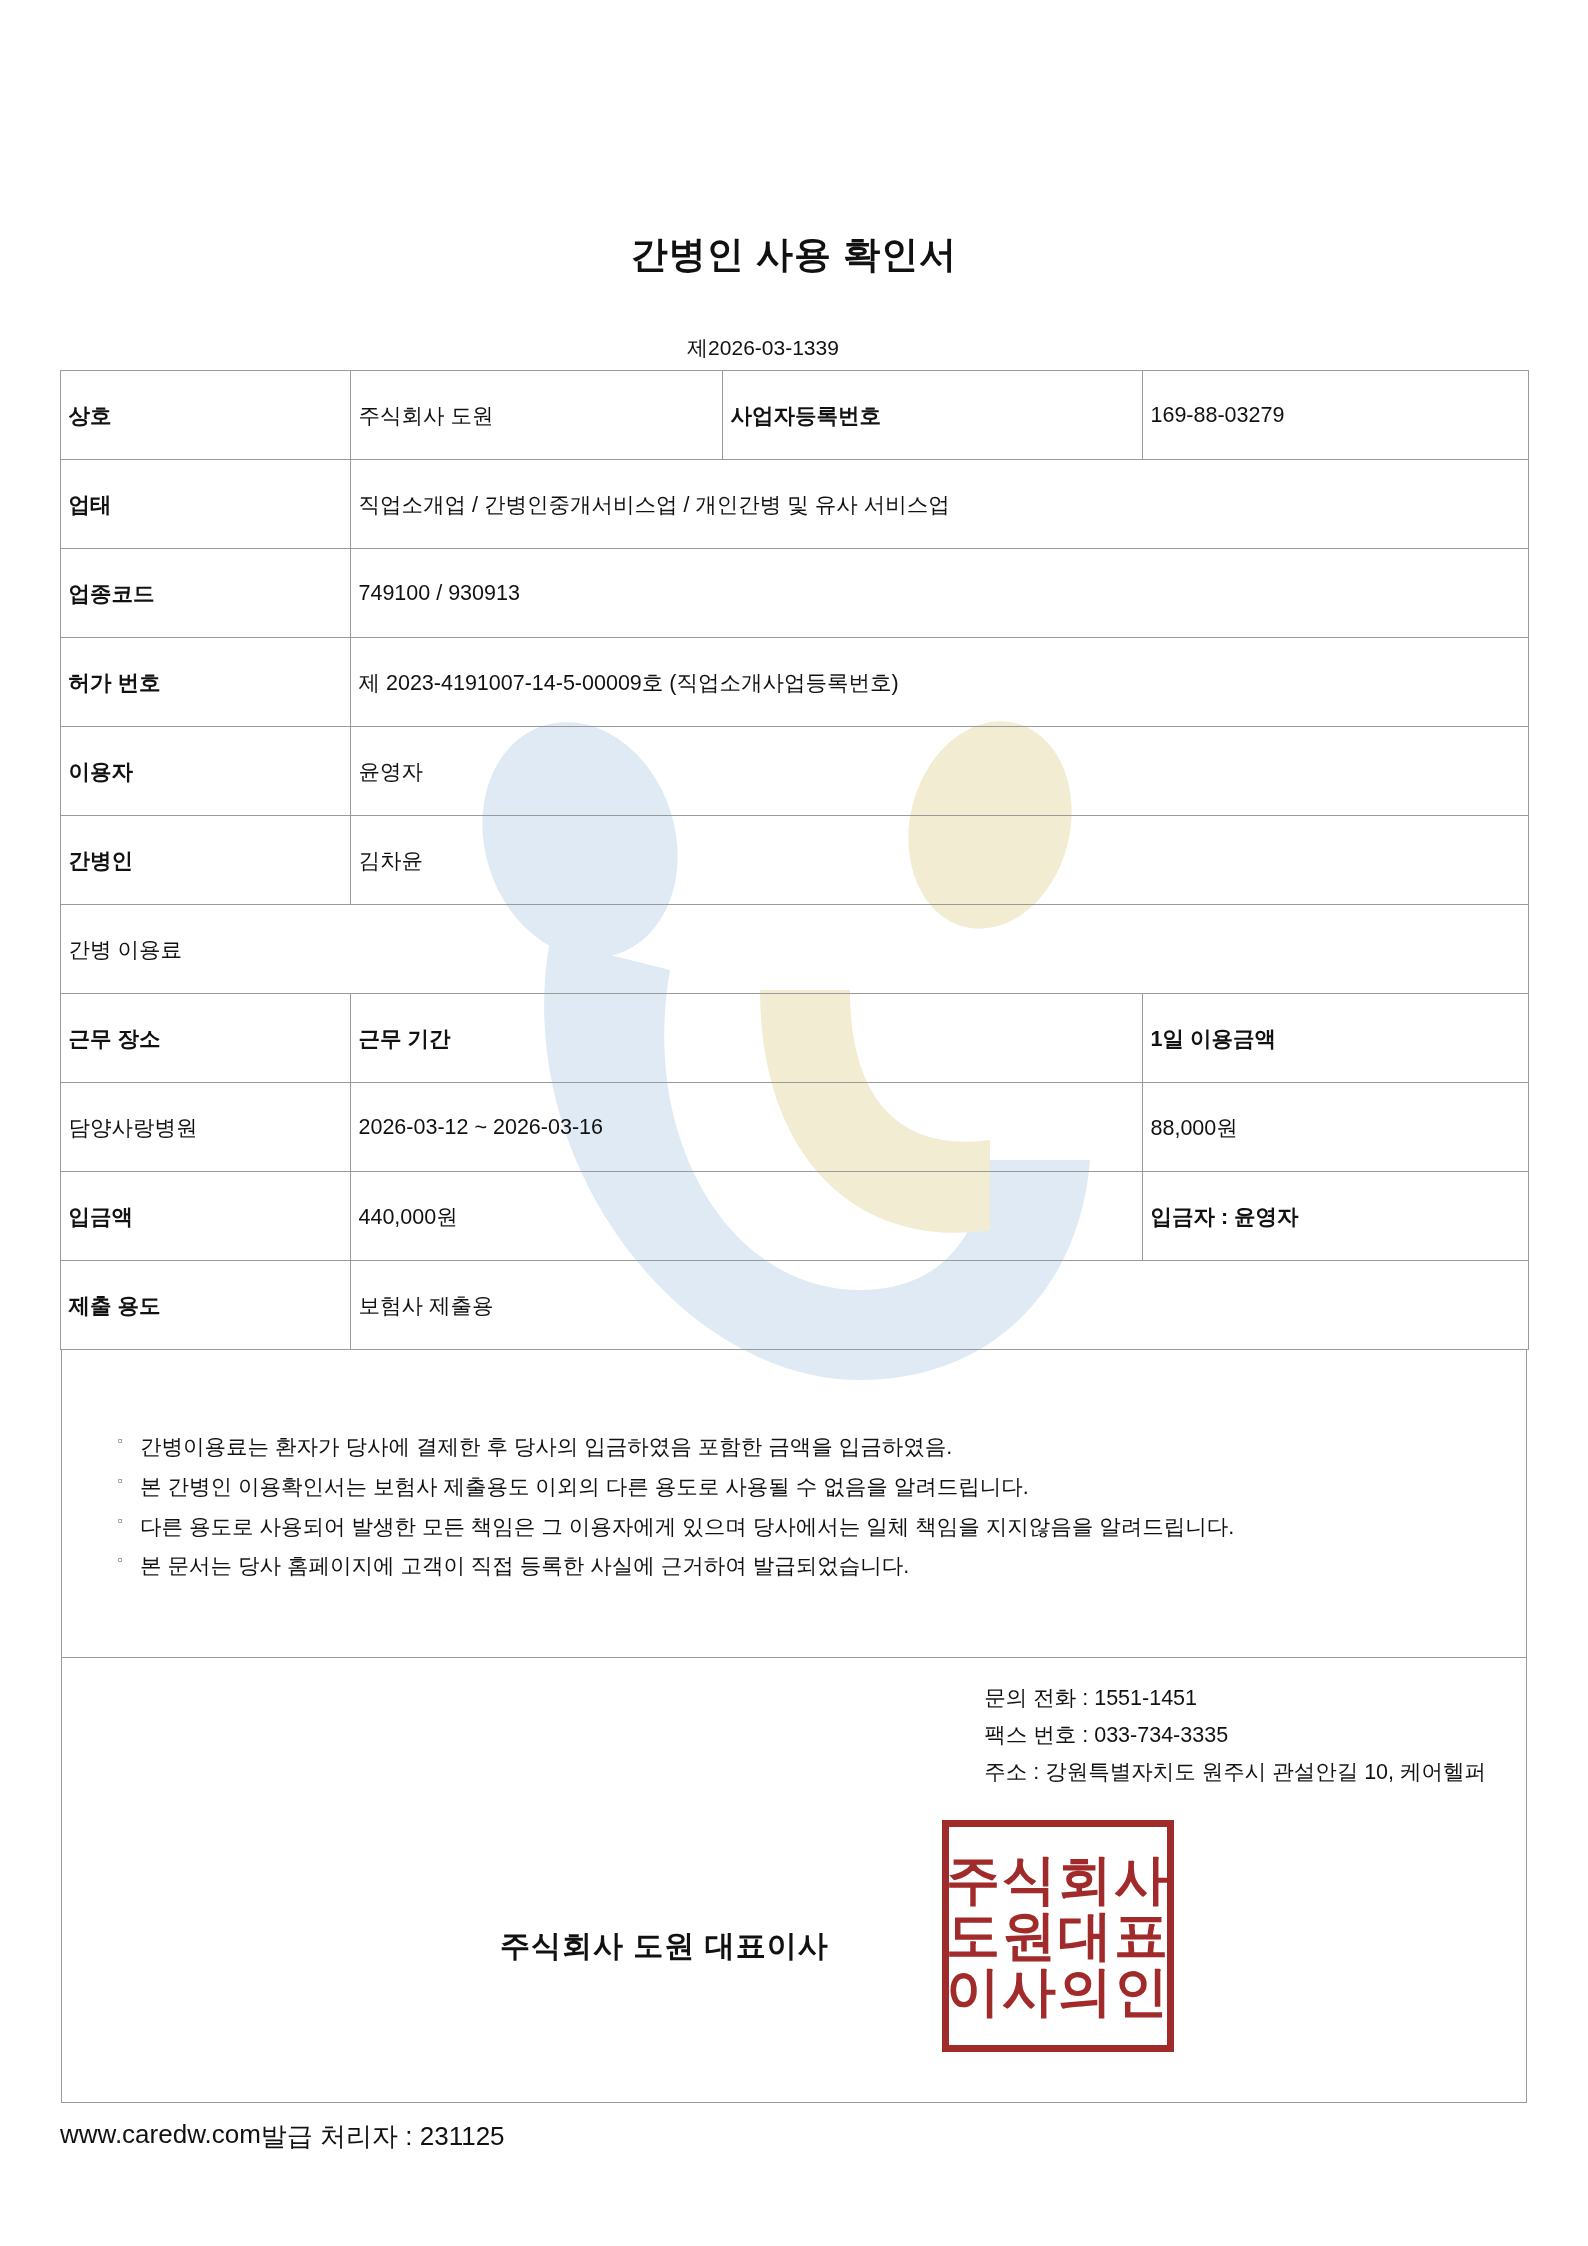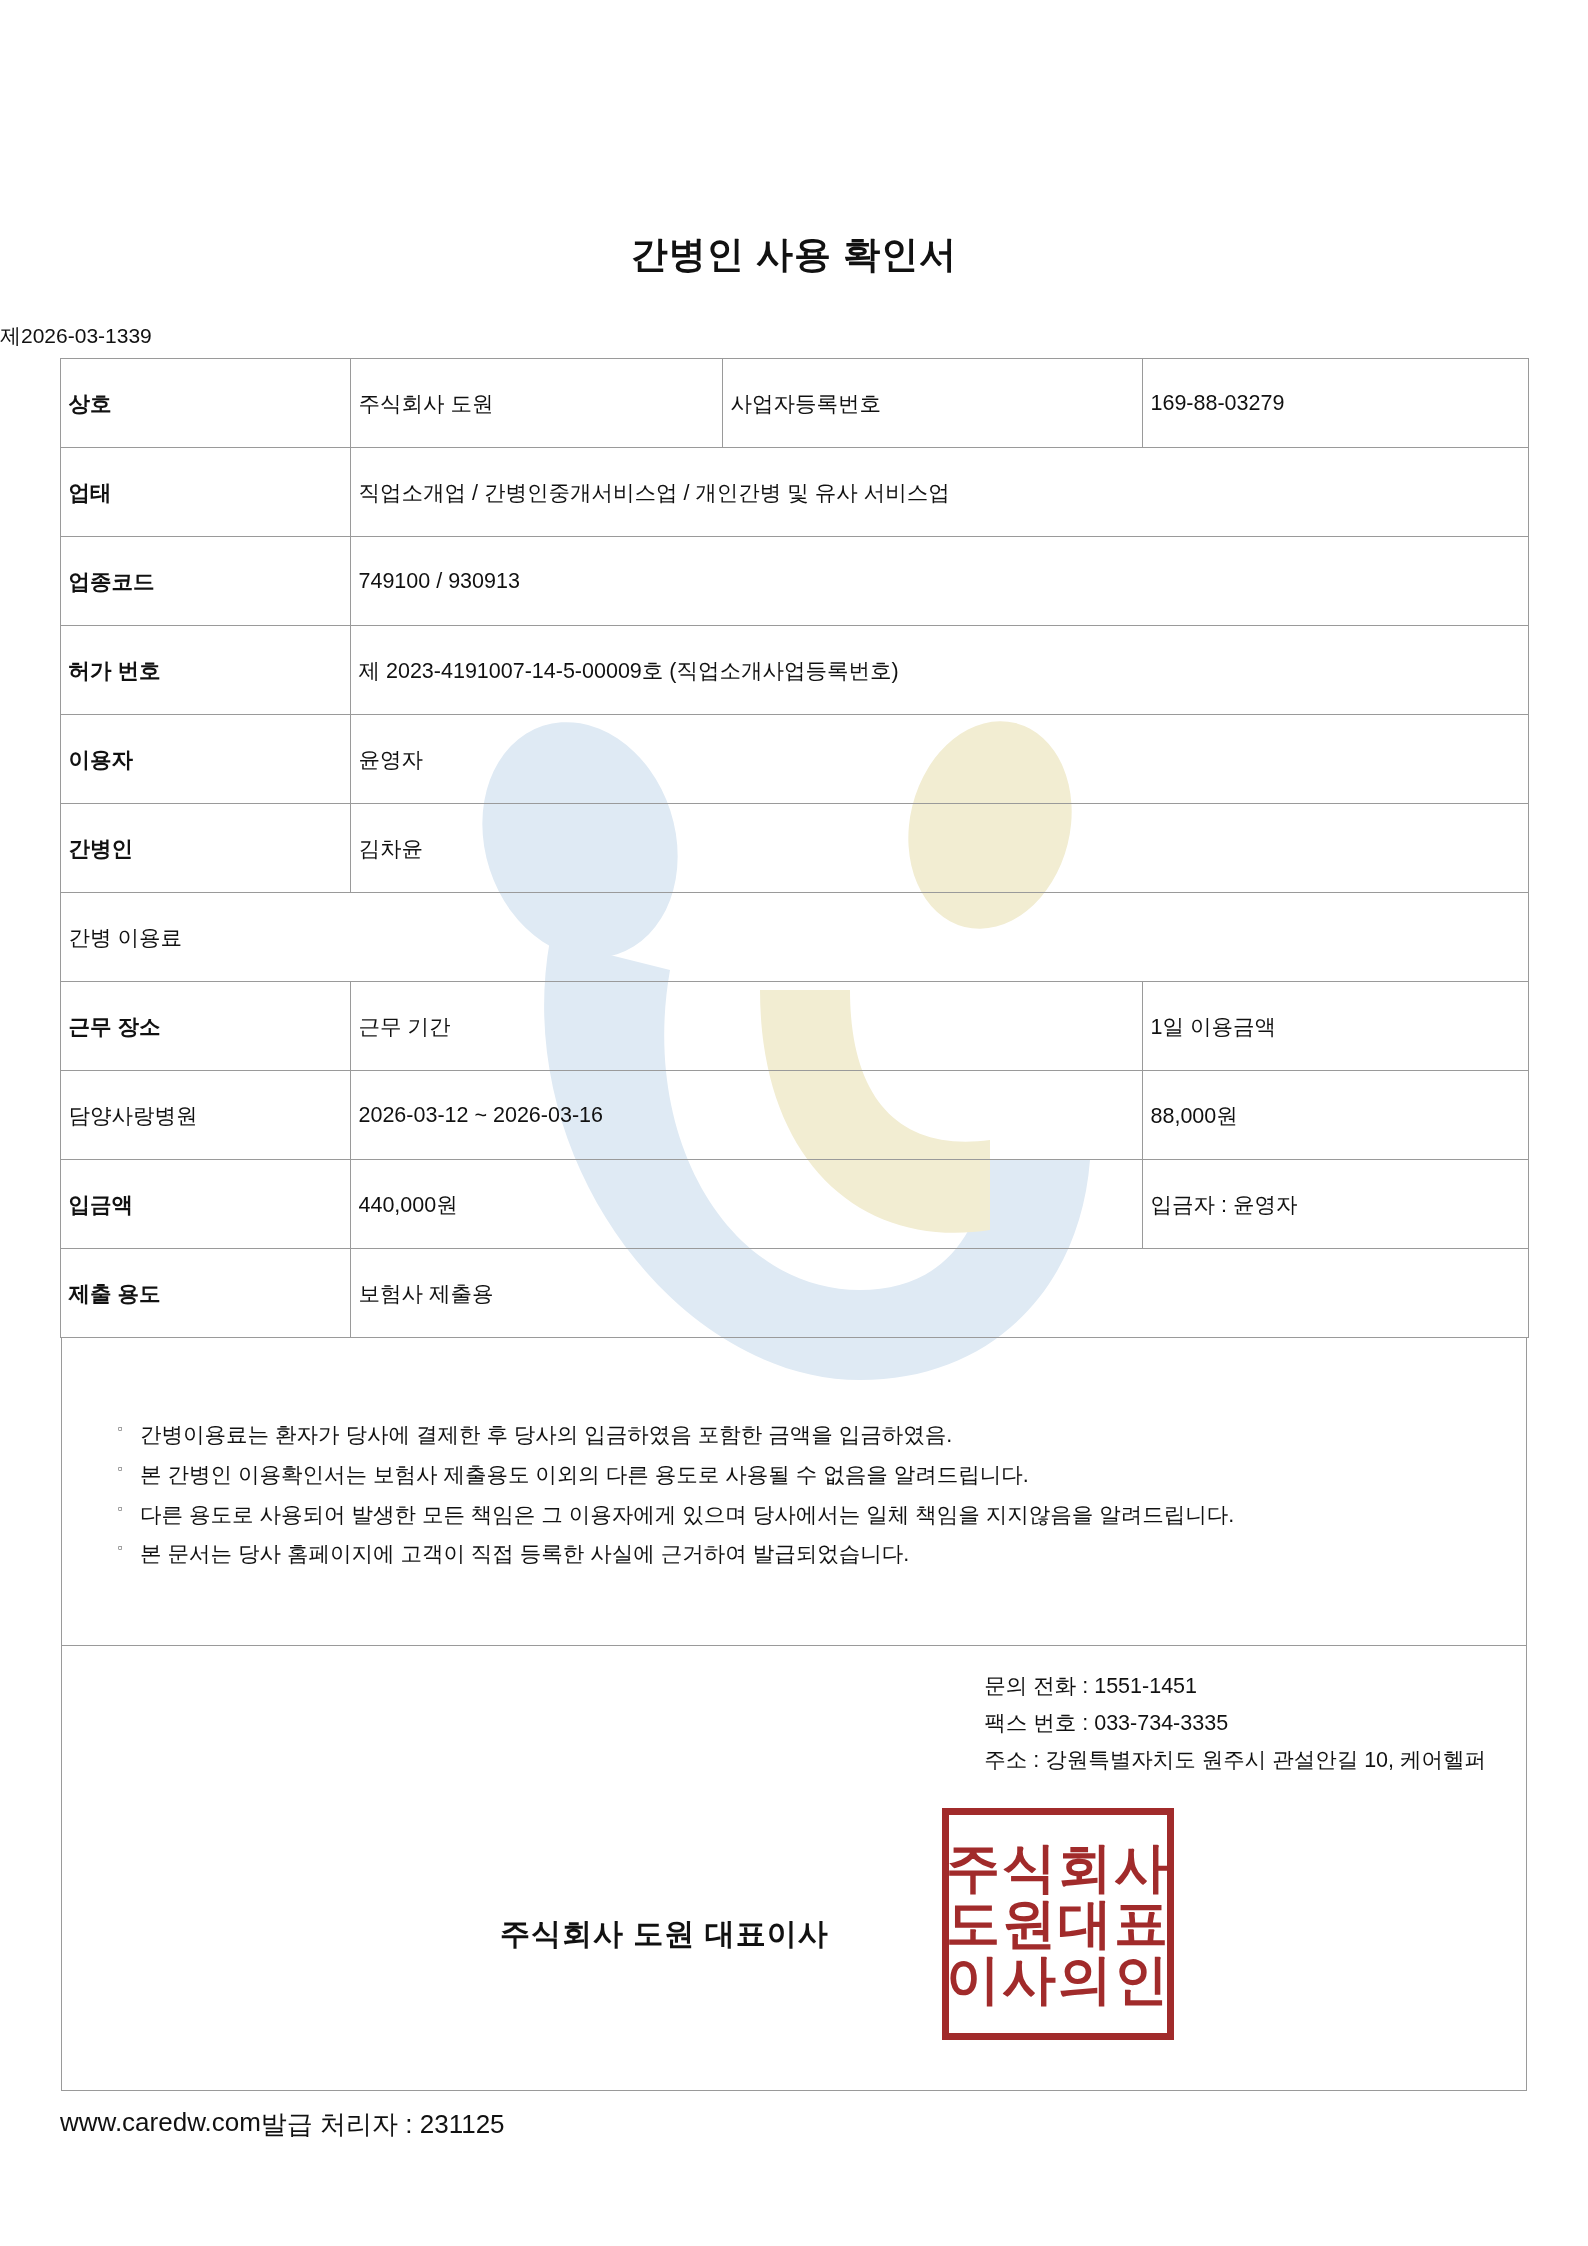--- a/index.html
+++ b/index.html
@@ -43,24 +43,24 @@
 
   .doc-title {
     text-align: center;
     font-size: 37px;
     font-weight: bold;
     letter-spacing: 1px;
     margin-top: 230px;
   }
 
   .doc-no {
-    text-align: left;
+    text-align: center;
     font-size: 21px;
     margin-right: 62px;
-    margin-top: 42px;
+    margin-top: 54px;
     margin-bottom: 8px;
   }
 
   table.main {
     border-collapse: collapse;
     width: 1468px;
     margin: 0 auto;
     table-layout: fixed;
   }
   table.main td {
@@ -69,21 +69,21 @@
     padding: 8px;
     height: 72px;
     text-align: left;
     vertical-align: middle;
   }
   td.label {
     font-weight: bold;
     width: 290px;
   }
   td.bold {
-    font-weight: normal;
+    font-weight: bold;
   }
   td.section {
     font-weight: normal;
     font-size: 27px;
     height: 80px;
   }
 
   .notes-box {
     border: 1px solid #9a9a9a;
     border-top: none;

